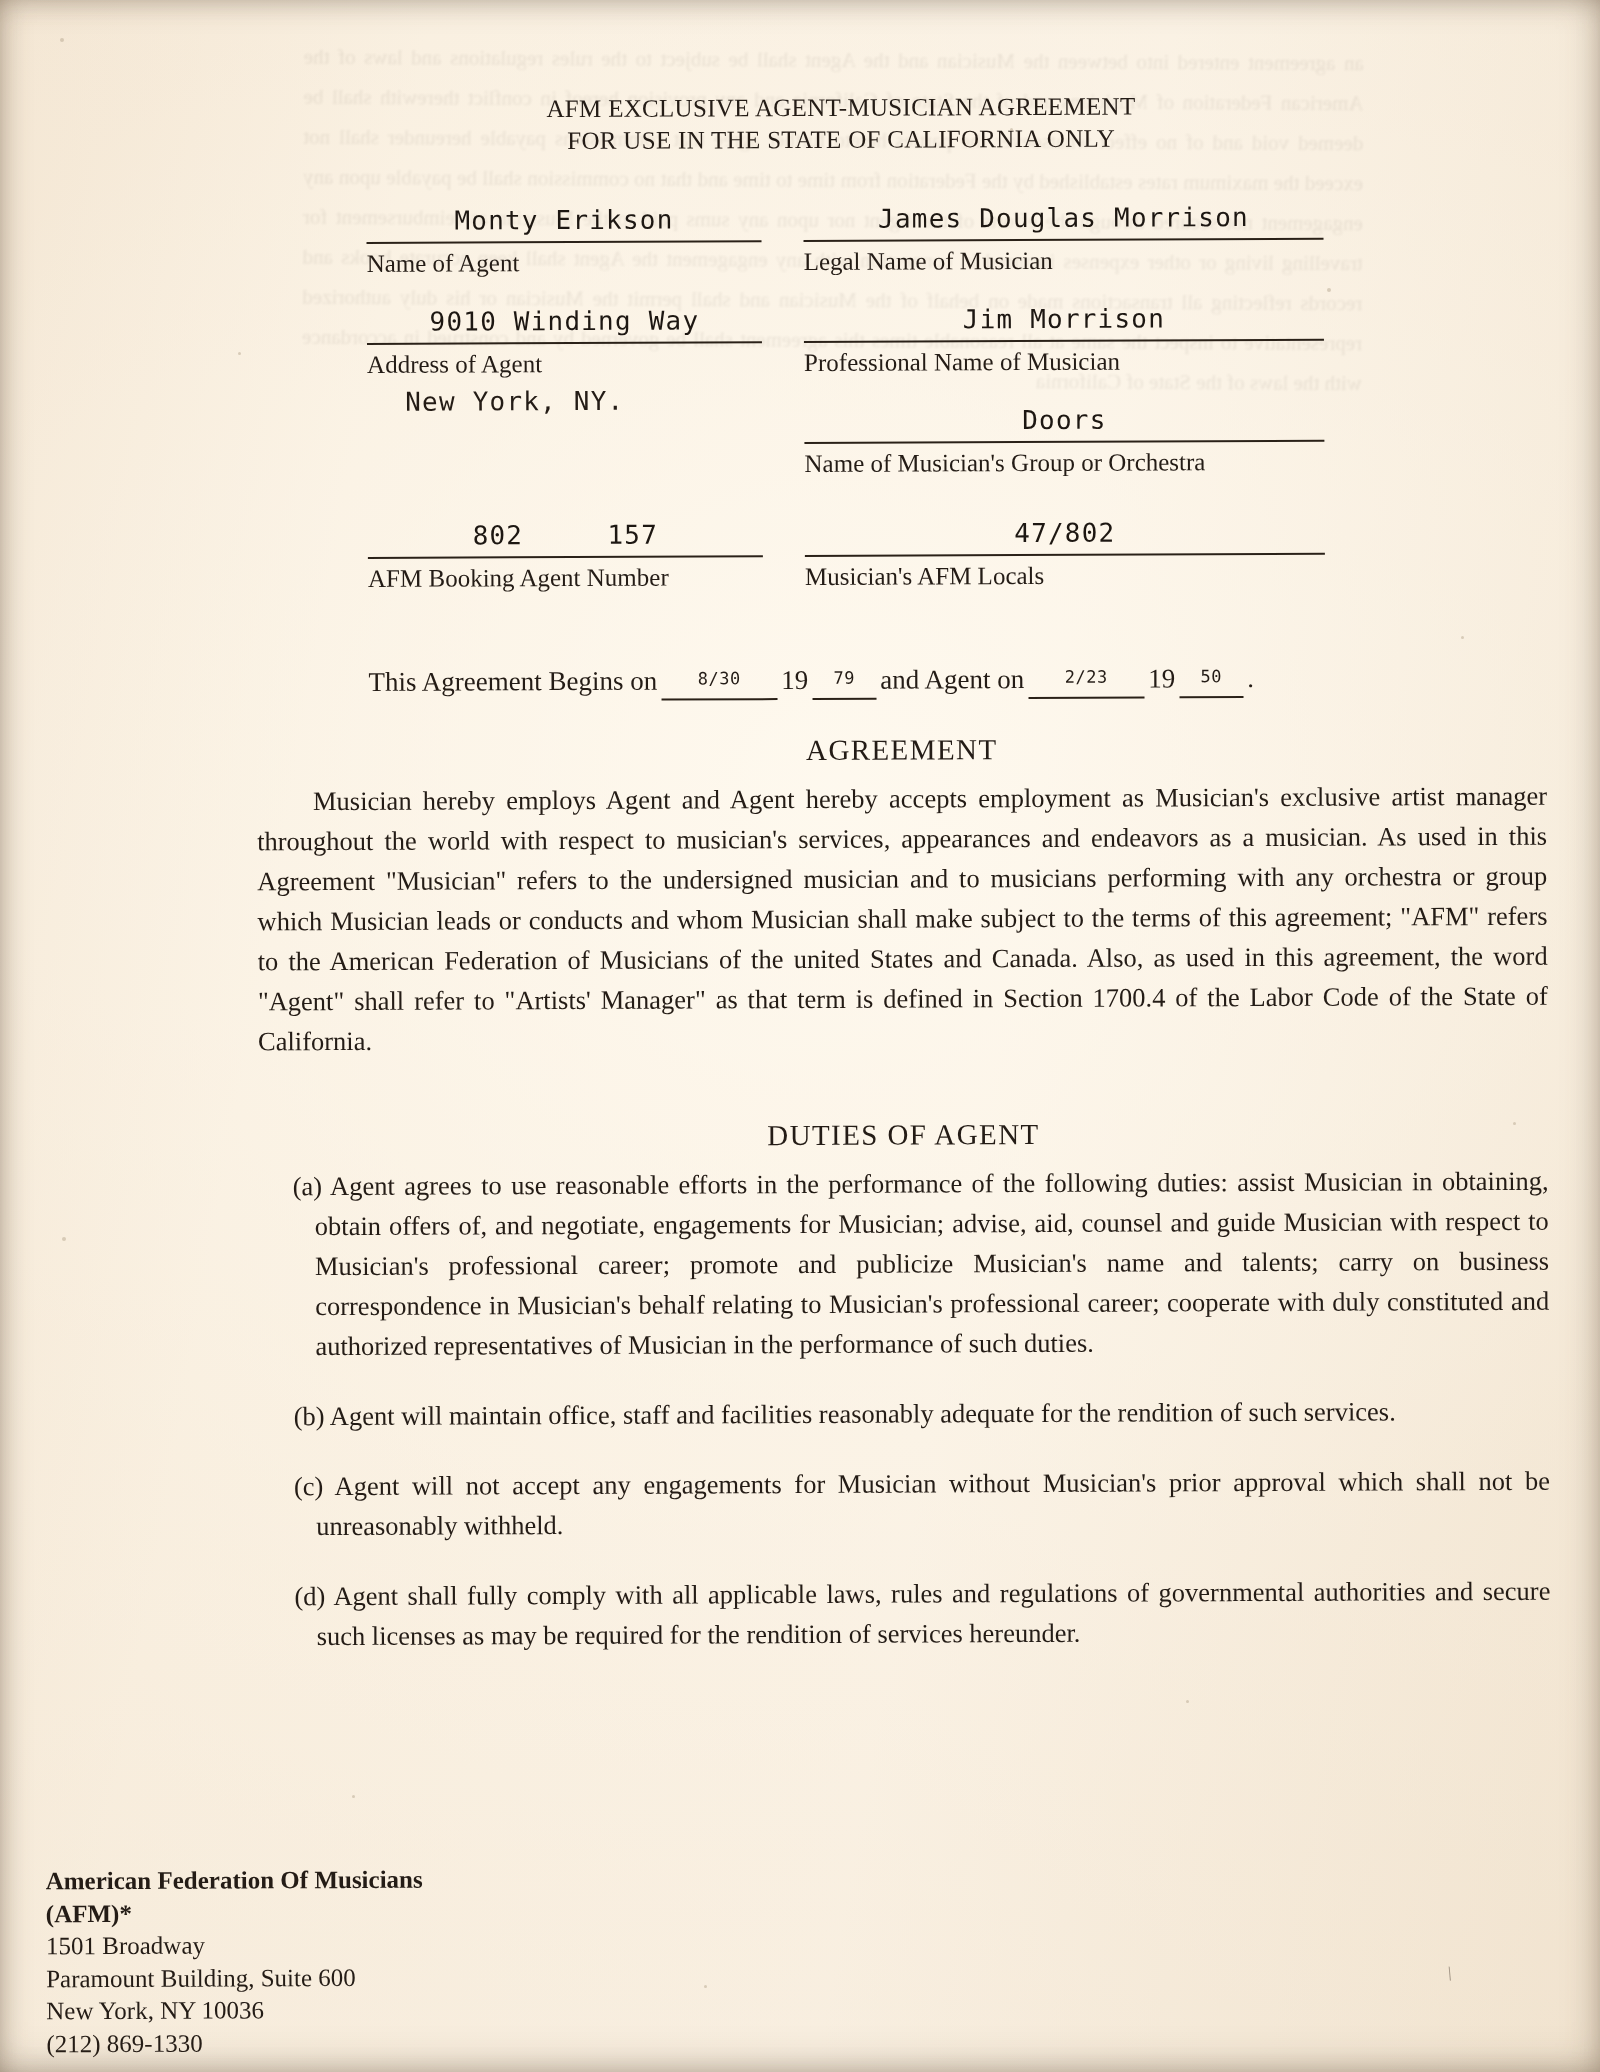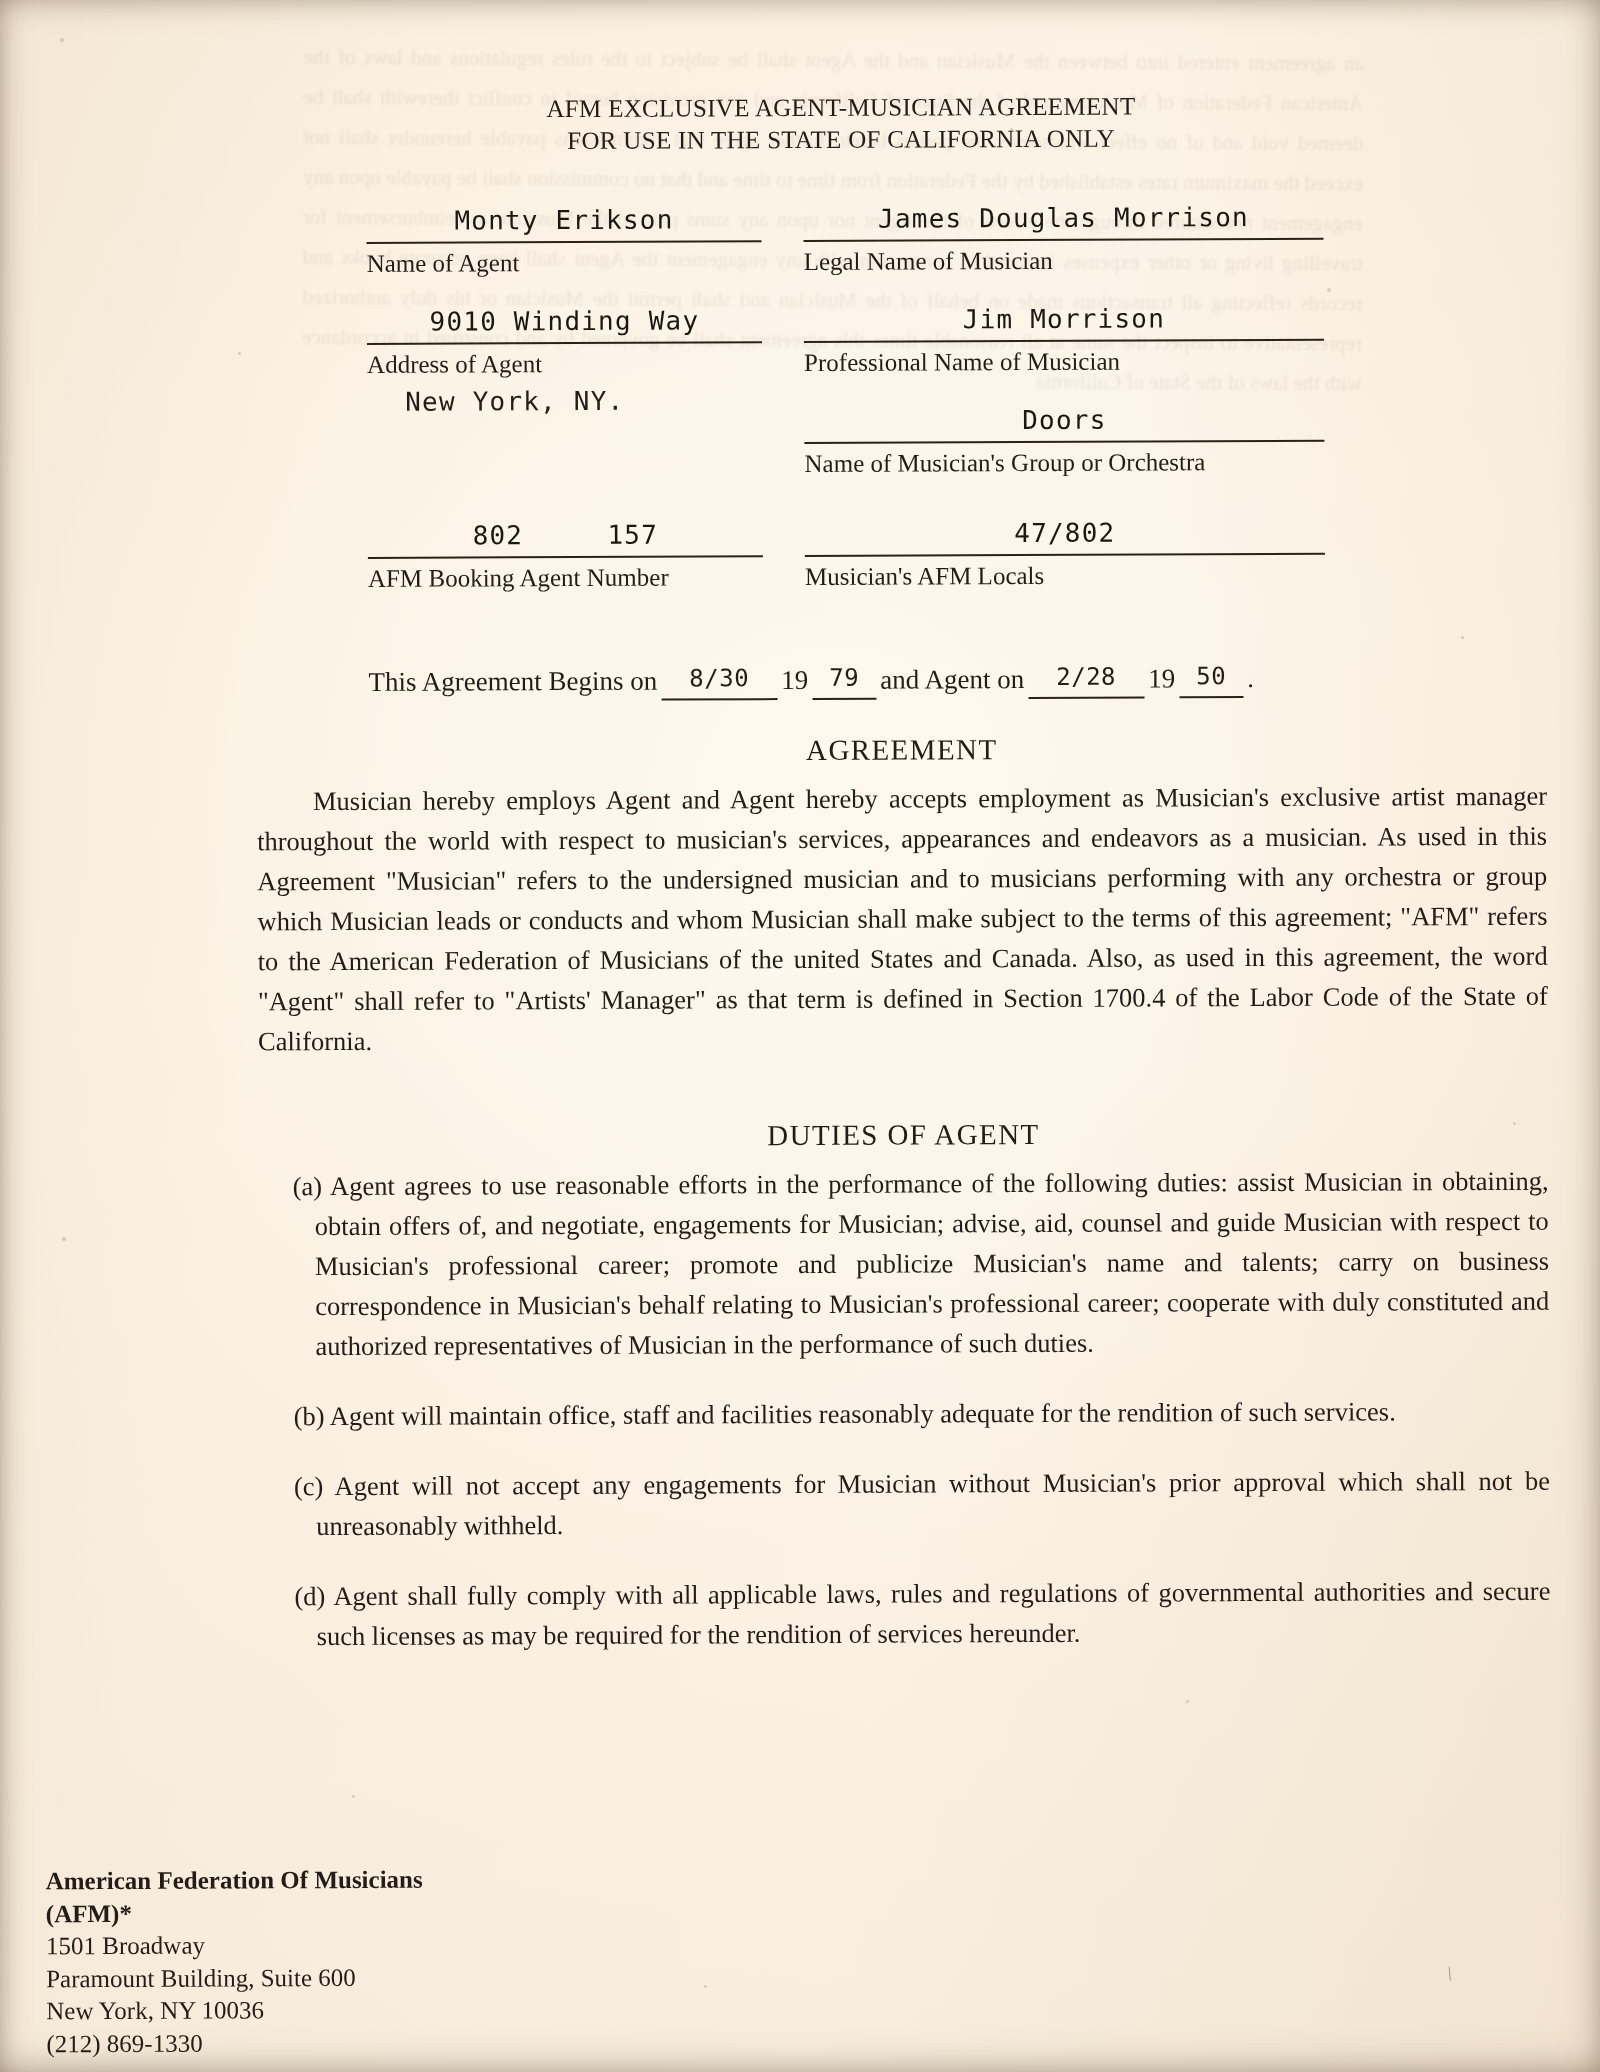--- a/index.html
+++ b/index.html
@@ -145,21 +145,21 @@
     white-space: nowrap;
     display: flex;
     align-items: flex-end;
   }
   .dates-line .lbl { padding-bottom: 2px; }
   .dateslot {
     display: inline-block;
     border-bottom: 2px solid #2a2118;
     text-align: center;
     font-family: "DejaVu Sans Mono", "Liberation Mono", monospace;
-    font-size: 24px;
+    font-size: 17px;
     letter-spacing: 0.5px;
     padding: 0 6px 2px 6px;
     margin: 0 4px;
   }
   .dateslot.md { width: 104px; }
   .dateslot.tail { width: 52px; }
 
   
   .section-title {
     text-align: center;
@@ -270,21 +270,21 @@
         </div>
       </div>
     </div>
 
     <div class="dates-line">
       <span class="lbl">This Agreement Begins on</span>
       <span class="dateslot md">8/30</span>
       <span class="lbl">19</span>
       <span class="dateslot tail">79</span>
       <span class="lbl">and Agent on</span>
-      <span class="dateslot md">2/28</span>
+      <span class="dateslot md">2/23</span>
       <span class="lbl">19</span>
       <span class="dateslot tail">50</span>
       <span class="lbl">.</span>
     </div>
 
     <div class="body-wrap">
       <div class="title-gap-1"></div>
       <div class="section-title">AGREEMENT</div>
       <p class="para indent">Musician hereby employs Agent and Agent hereby accepts employment as Musician's exclusive artist manager throughout the world with respect to musician's services, appearances and endeavors as a musician. As used in this Agreement "Musician" refers to the undersigned musician and to musicians performing with any orchestra or group which Musician leads or conducts and whom Musician shall make subject to the terms of this agreement; "AFM" refers to the American Federation of Musicians of the united States and Canada. Also, as used in this agreement, the word "Agent" shall refer to "Artists' Manager" as that term is defined in Section 1700.4 of the Labor Code of the State of California.</p>
 

